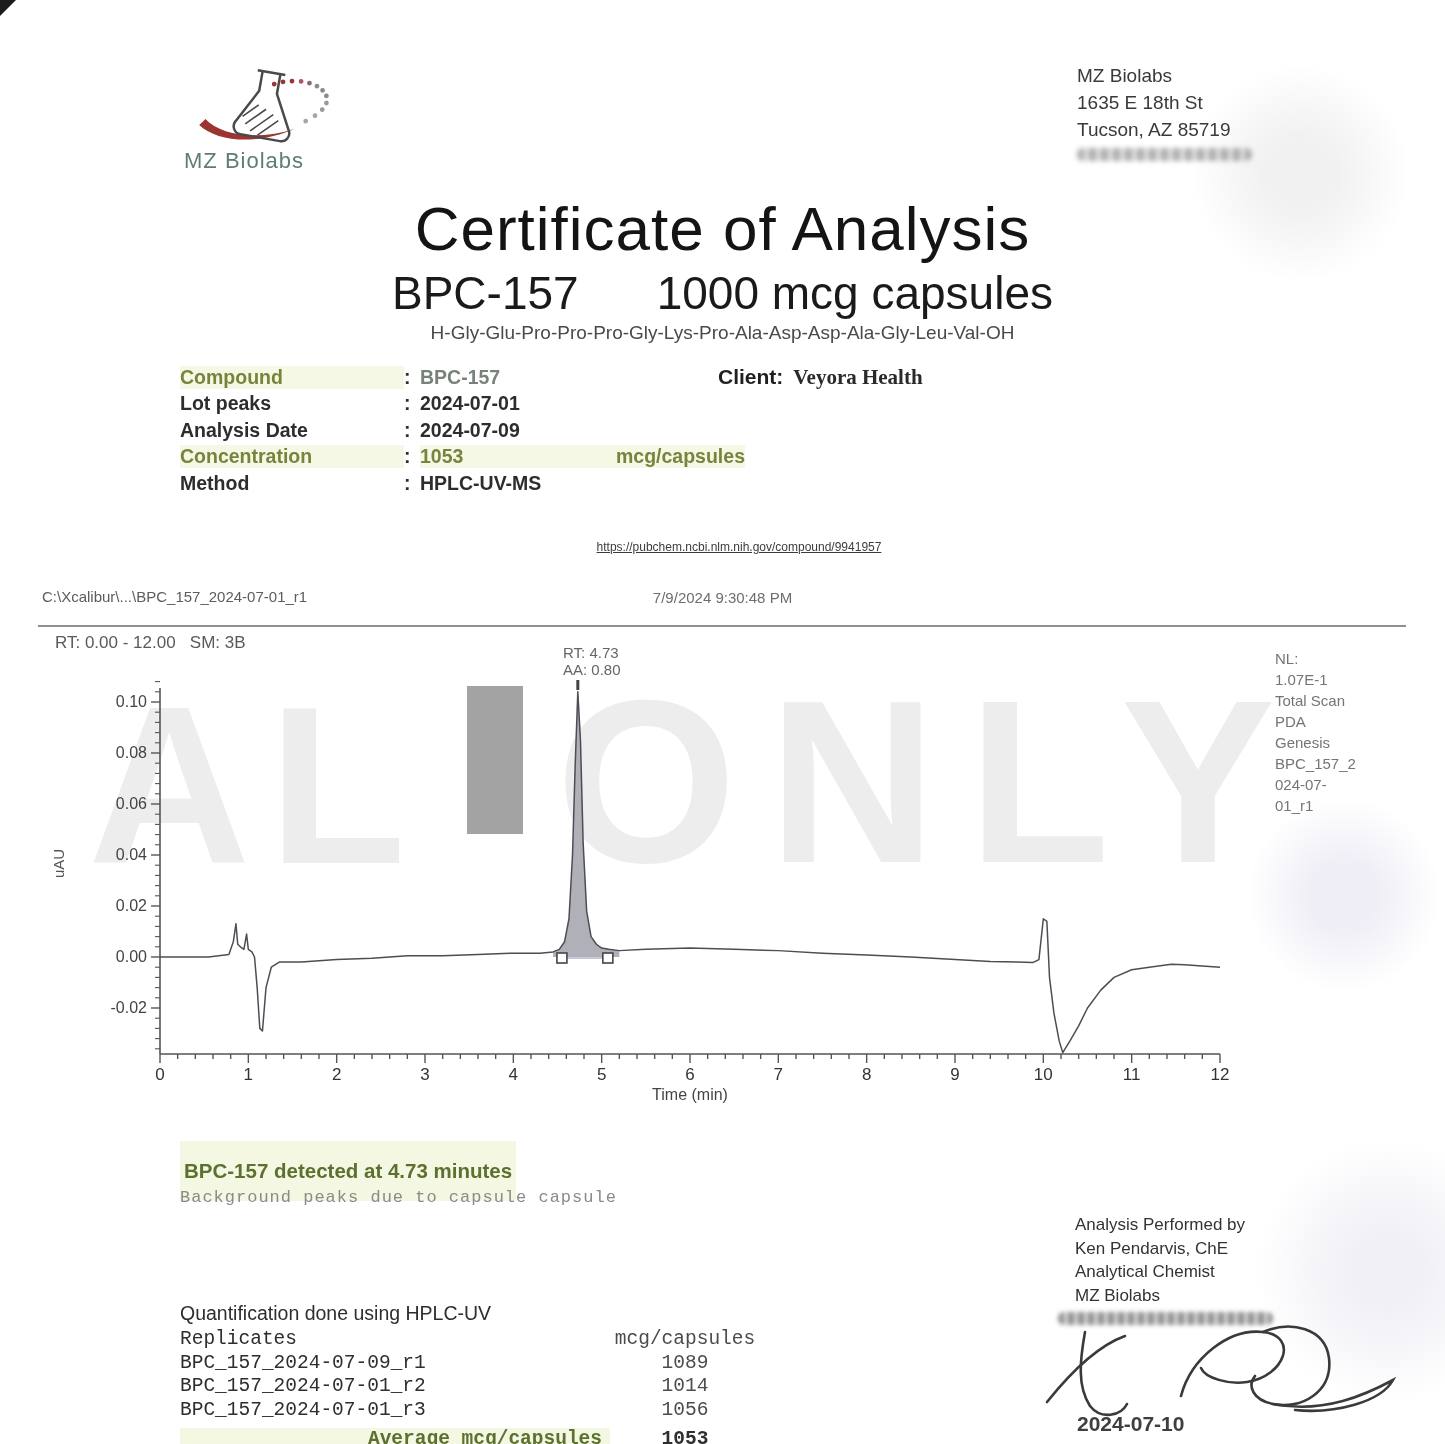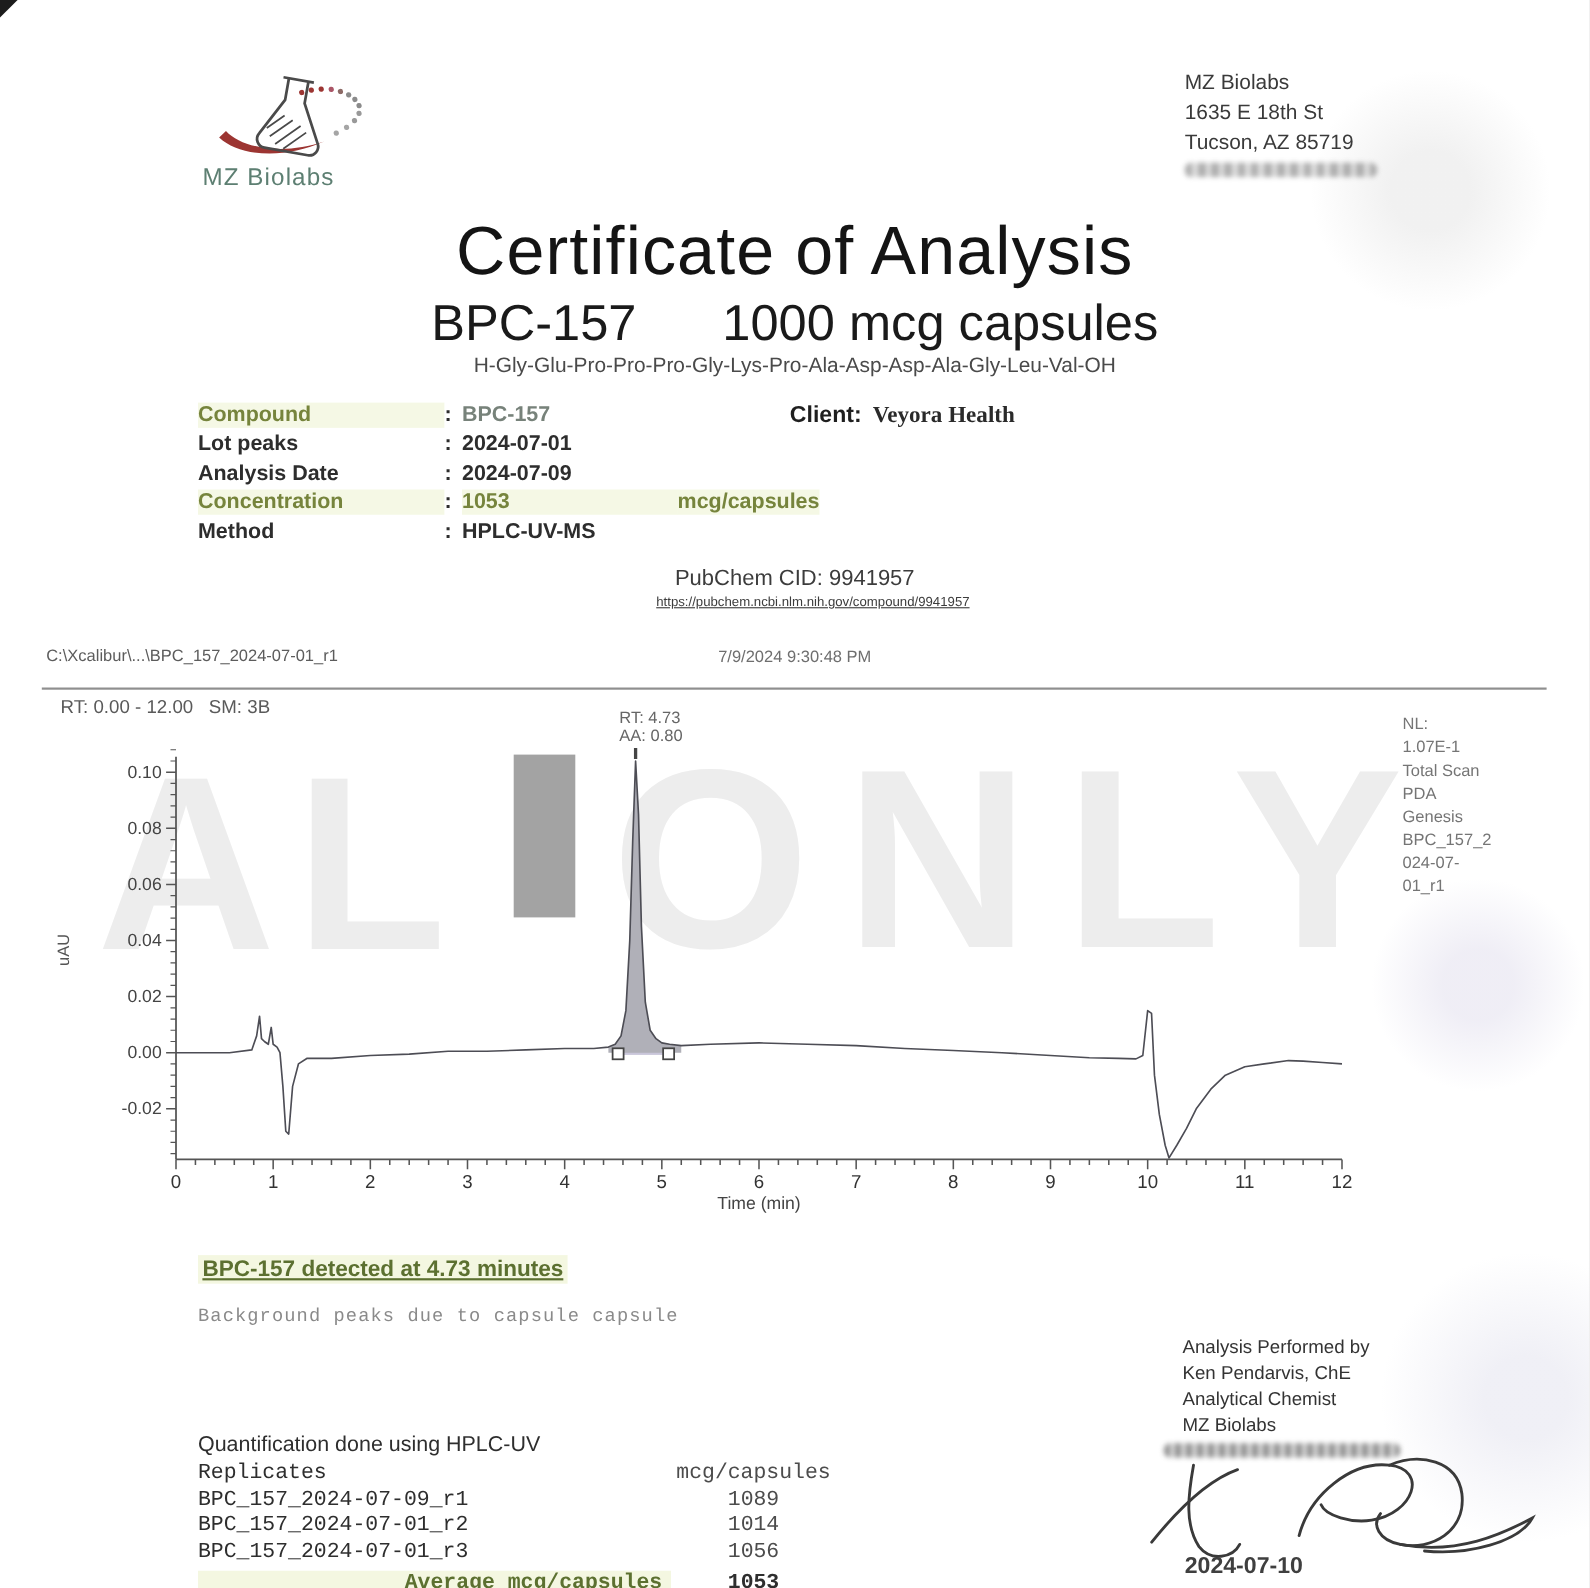--- a/index.html
+++ b/index.html
@@ -55,21 +55,21 @@
   .wm-right{left:556px;top:648px;font-size:232px;letter-spacing:32px;}
   .wm-block{left:467px;top:686px;width:56px;height:148px;background:#8f8f8f;opacity:.82;z-index:1;}
   #chromatogram-svg{left:95px;top:680px;z-index:2;}
   svg text{font-family:"Liberation Sans", sans-serif;}
   .peak-annot{left:563px;top:644px;font-size:15px;line-height:17px;color:#666;z-index:3;}
   .legend{left:1275px;top:648px;font-size:15px;line-height:21px;color:#757575;z-index:3;}
   .y-title{left:44px;top:855px;font-size:15px;color:#555;transform:rotate(-90deg);}
   .x-title{left:160px;top:1086px;width:1060px;text-align:center;font-size:16px;color:#444;}
 
   
-  .detected{left:180px;top:1141px;font-size:20.5px;font-weight:bold;color:#5c7030;background:rgba(223,233,170,.35);padding:1px 4px;text-decoration:underline;}
+  .detected{left:180px;top:1141px;font-size:20.5px;font-weight:bold;color:#5c7030;background:rgba(223,233,170,.35);padding:18px 4px;}
   .note{left:180px;top:1188px;font-family:"Liberation Mono", monospace;font-size:17px;color:#8a8a8a;letter-spacing:1px;}
 
   
   .analyst{left:1075px;top:1213px;font-size:17px;line-height:23.5px;color:#333;}
   .analyst-blur{left:1058px;top:1312px;width:215px;height:13px;border-radius:6px;
     background:repeating-linear-gradient(90deg,#7e7e7e 0 6px,#cfcfcf 6px 10px);filter:blur(2.2px);opacity:.85;}
   .signature-svg{left:1033px;top:1320px;z-index:2;}
   .sign-date{left:1077px;top:1412px;font-size:21px;font-weight:bold;color:#3f3f3f;}
 
   
@@ -154,21 +154,20 @@
       <span class="info-label dark">Method</span>
       <span class="info-colon dark">:</span>
       <span class="info-value dark">HPLC-UV-MS</span>
     </div>
   </div>
 
   <div class="abs client">
     <span>Client:</span><span class="client-name">Veyora Health</span>
   </div>
 
-  <div class="abs pubchem-cid">PubChem CID: 9941957</div>
   <div class="abs pubchem-url">
     <a href="#" title="https://pubchem.ncbi.nlm.nih.gov/compound/9941957">https://pubchem.ncbi.nlm.nih.gov/compound/9941957</a>
   </div>
 
   <div class="abs filepath">C:\Xcalibur\...\BPC_157_2024-07-01_r1</div>
   <div class="abs timestamp">7/9/2024 9:30:48 PM</div>
   <div class="abs divider"></div>
   <div class="abs rt-header">RT: 0.00 - 12.00   SM: 3B</div>
 
   <div class="abs watermark wm-left">AL</div>

